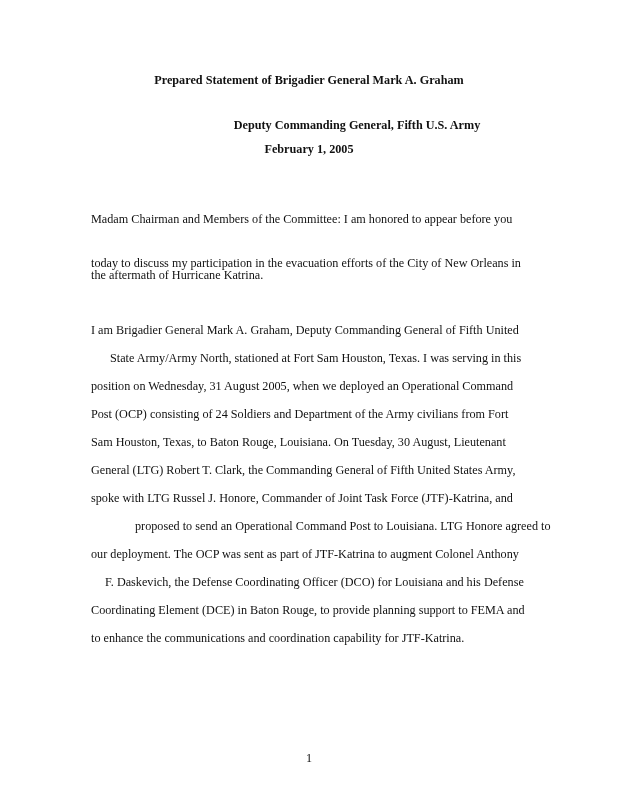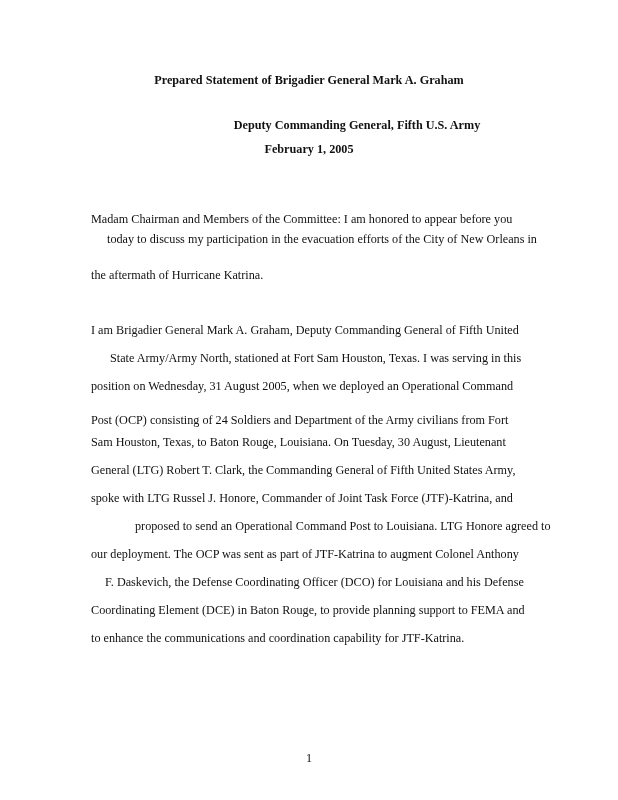--- a/index.html
+++ b/index.html
@@ -61,29 +61,29 @@
 <body>
 
 <div class="page">
 
   <div class="heading h1">Prepared Statement of Brigadier General Mark A. Graham</div>
   <div class="heading h2">Deputy Commanding General, Fifth U.S. Army</div>
   <div class="heading h3">February 1, 2005</div>
 
   <div class="para" style="top:212px;">
     <div class="line" style="top:0px;">Madam Chairman and Members of the Committee:  I am honored to appear before you</div>
-    <div class="line" style="top:20px;margin-left:16px;">today to discuss my participation in the evacuation efforts of the City of New Orleans in</div>
+    <div class="line" style="top:44px;">today to discuss my participation in the evacuation efforts of the City of New Orleans in</div>
     <div class="line" style="top:56px;">the aftermath of Hurricane Katrina.</div>
   </div>
 
   <div class="para" style="top:323px;">
     <div class="line" style="top:0px;">I am Brigadier General Mark A. Graham, Deputy Commanding General of Fifth United</div>
     <div class="line" style="top:28px;margin-left:19px;">State Army/Army North, stationed at Fort Sam Houston, Texas.  I was serving in this</div>
     <div class="line" style="top:56px;">position on Wednesday, 31 August 2005, when we deployed an Operational Command</div>
-    <div class="line" style="top:90px;">Post (OCP) consisting of 24 Soldiers and Department of the Army civilians from Fort</div>
+    <div class="line" style="top:84px;">Post (OCP) consisting of 24 Soldiers and Department of the Army civilians from Fort</div>
     <div class="line" style="top:112px;">Sam Houston, Texas, to Baton Rouge, Louisiana.  On Tuesday, 30 August, Lieutenant</div>
     <div class="line" style="top:140px;">General (LTG) Robert T. Clark, the Commanding General of Fifth United States Army,</div>
     <div class="line" style="top:168px;">spoke with LTG Russel J. Honore, Commander of Joint Task Force (JTF)-Katrina, and</div>
     <div class="line" style="top:196px;margin-left:44px;">proposed to send an Operational Command Post to Louisiana.  LTG Honore agreed to</div>
     <div class="line" style="top:224px;">our deployment.  The OCP was sent as part of JTF-Katrina to augment Colonel Anthony</div>
     <div class="line" style="top:252px;margin-left:14px;">F. Daskevich, the Defense Coordinating Officer (DCO) for Louisiana and his Defense</div>
     <div class="line" style="top:280px;">Coordinating Element (DCE) in Baton Rouge, to provide planning support to FEMA and</div>
     <div class="line" style="top:308px;">to enhance the communications and coordination capability for JTF-Katrina.</div>
   </div>
 

